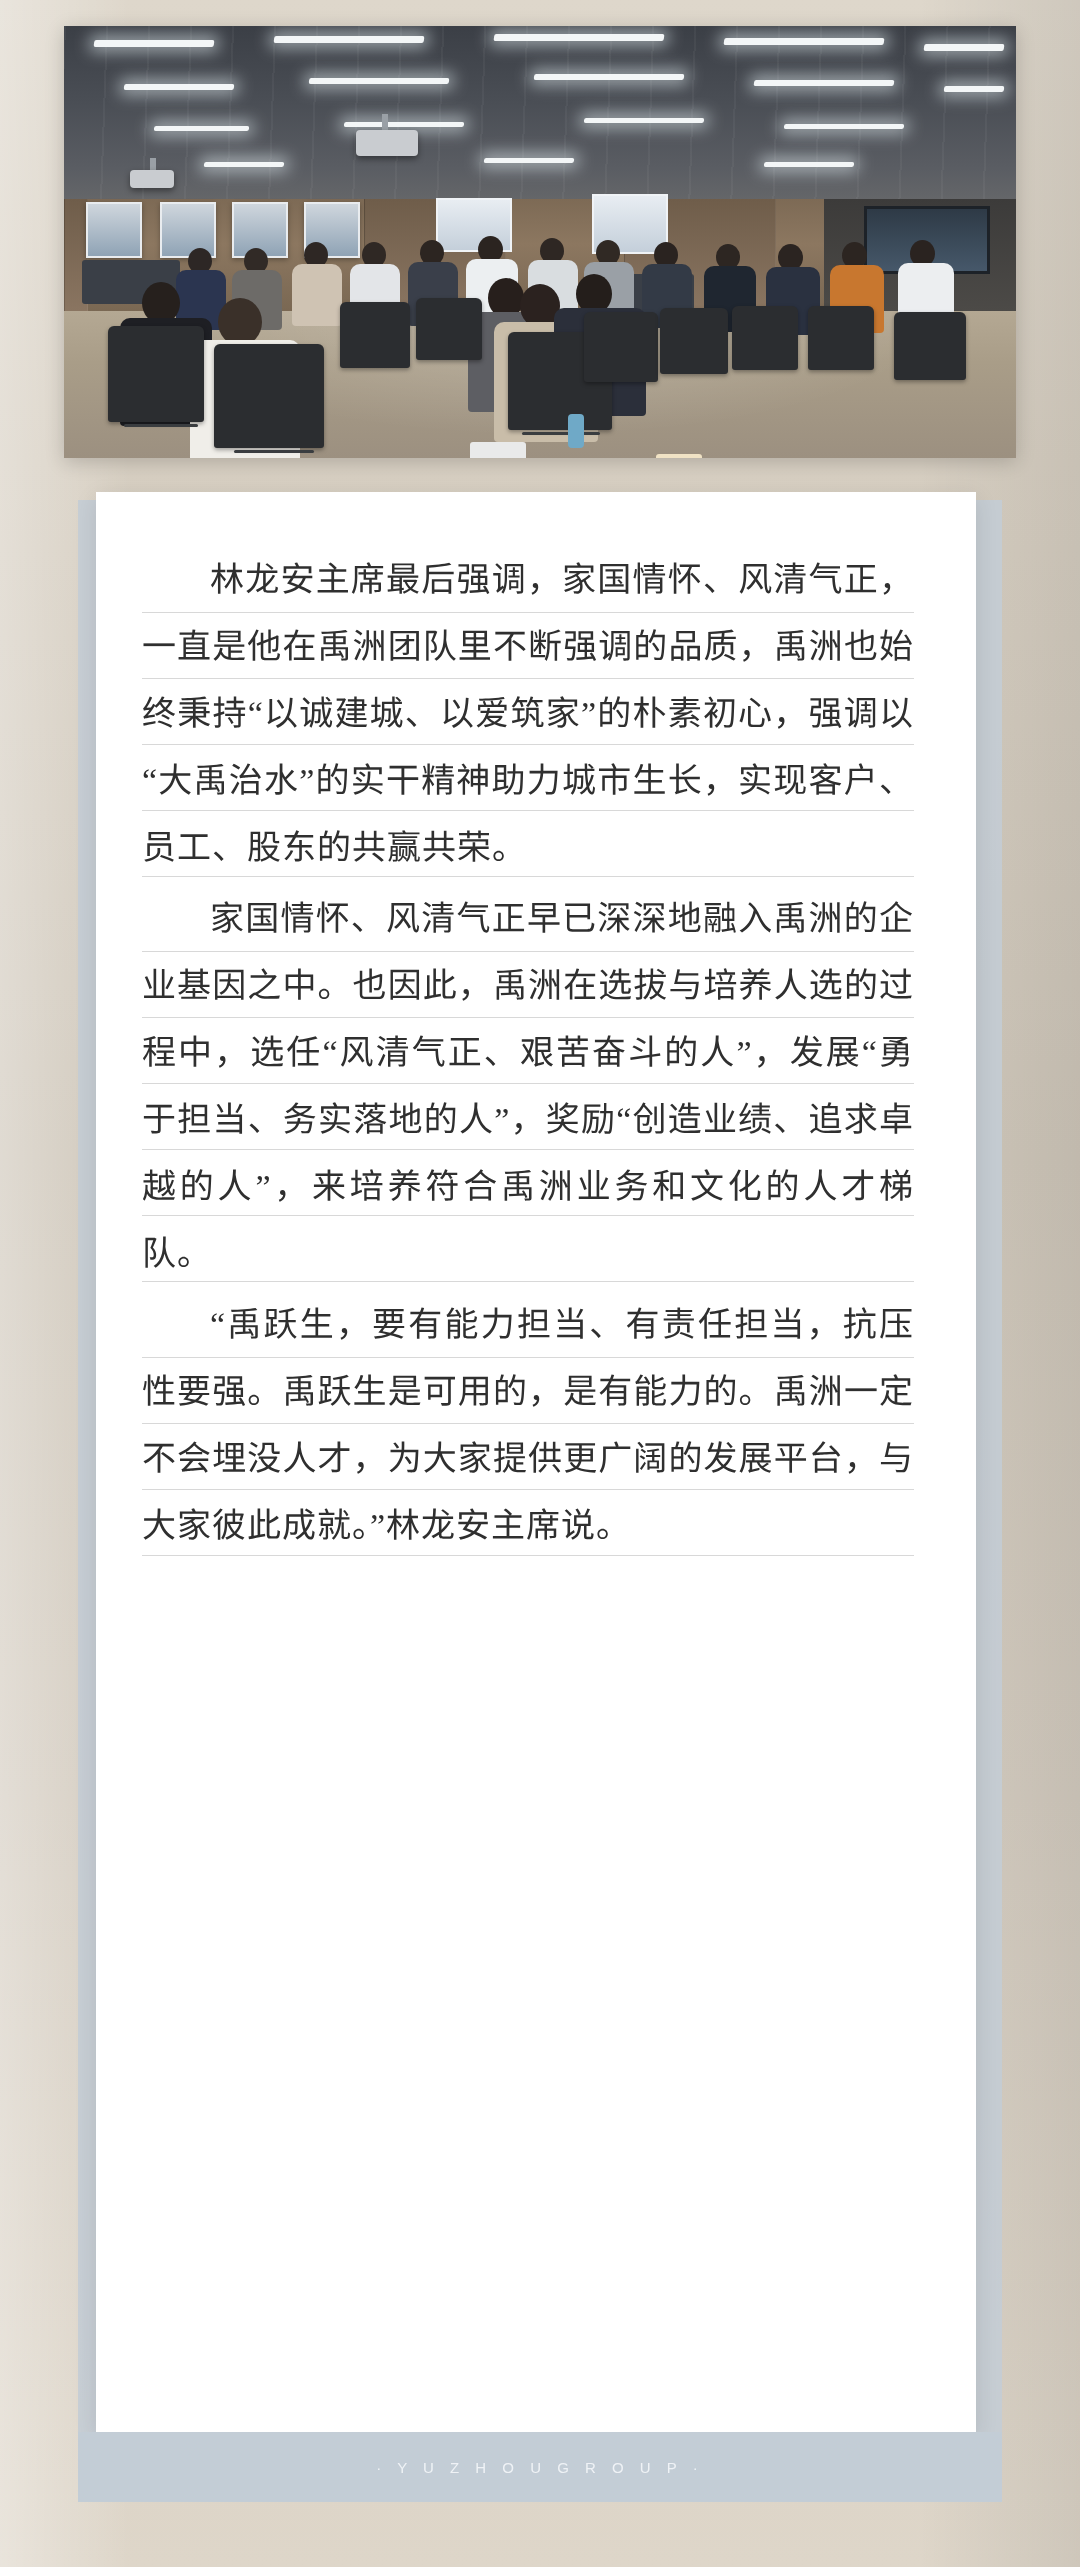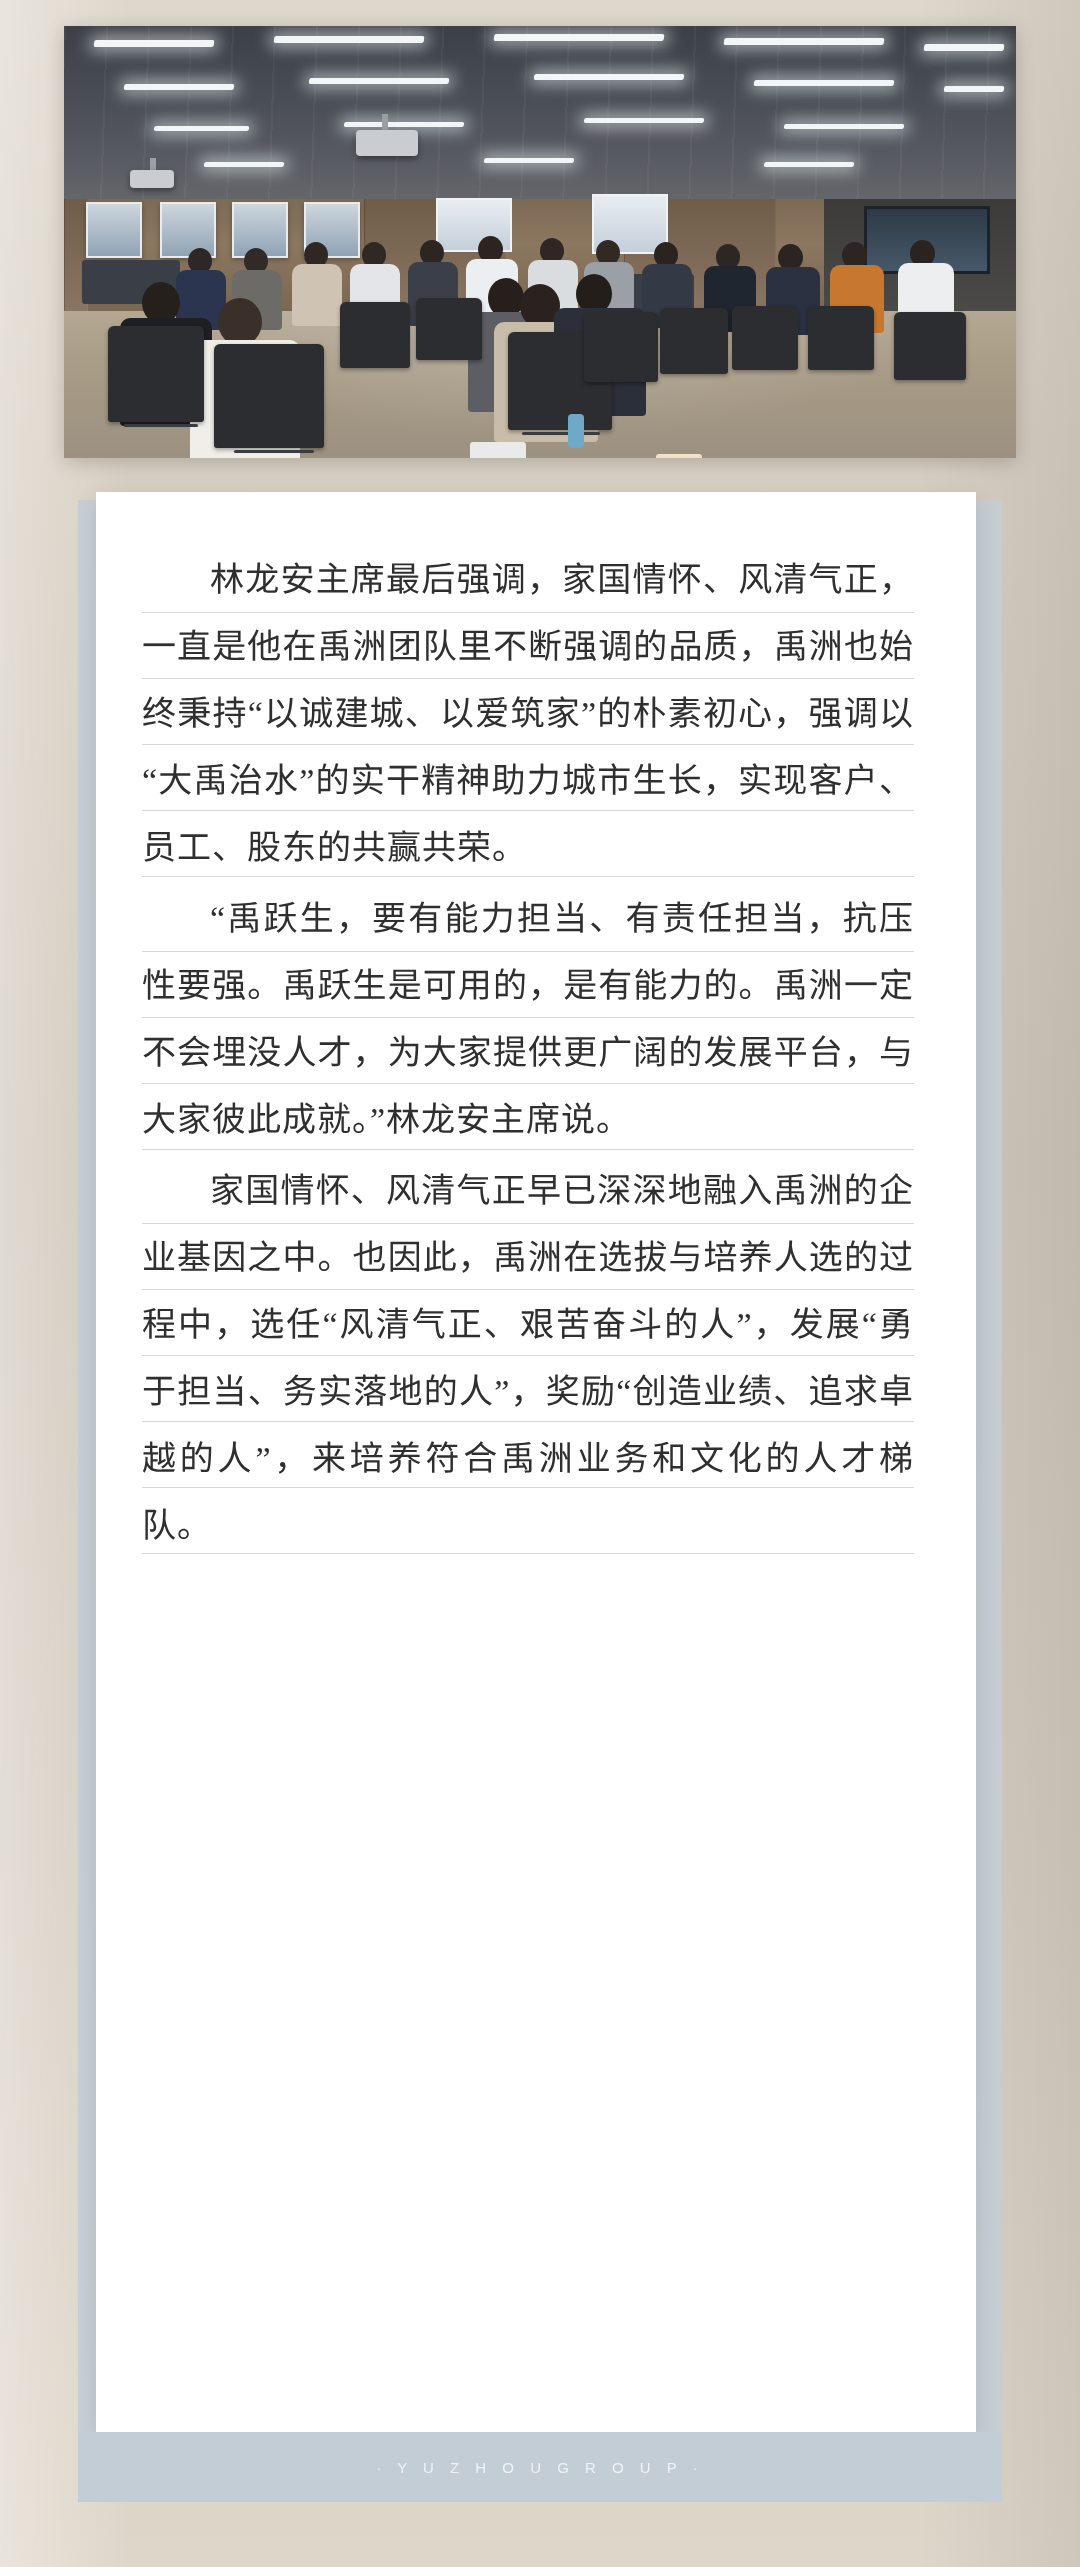--- a/index.html
+++ b/index.html
@@ -350,20 +350,20 @@
     <div class="table-dark" style="left:592px; top:428px; width:46px; height:12px; background:#f0e2c4;"></div>
     <div class="table-dark" style="left:504px; top:388px; width:16px; height:34px; background:#6fa9c7; border-radius:4px;"></div>
   </div>
 </div>
 
 <div class="card-shadow-band"></div>
 
 <div class="card">
   <div class="article">
     <p class="para">林龙安主席最后强调，家国情怀、风清气正，一直是他在禹洲团队里不断强调的品质，禹洲也始终秉持“以诚建城、以爱筑家”的朴素初心，强调以“大禹治水”的实干精神助力城市生长，实现客户、员工、股东的共赢共荣。</p>
+    <p class="para">家国情怀、风清气正早已深深地融入禹洲的企业基因之中。也因此，禹洲在选拔与培养人选的过程中，选任“风清气正、艰苦奋斗的人”，发展“勇于担当、务实落地的人”，奖励“创造业绩、追求卓越的人”，来培养符合禹洲业务和文化的人才梯队。</p>
     <p class="para">“禹跃生，要有能力担当、有责任担当，抗压性要强。禹跃生是可用的，是有能力的。禹洲一定不会埋没人才，为大家提供更广阔的发展平台，与大家彼此成就。”林龙安主席说。</p>
-    <p class="para">家国情怀、风清气正早已深深地融入禹洲的企业基因之中。也因此，禹洲在选拔与培养人选的过程中，选任“风清气正、艰苦奋斗的人”，发展“勇于担当、务实落地的人”，奖励“创造业绩、追求卓越的人”，来培养符合禹洲业务和文化的人才梯队。</p>
   </div>
 </div>
 
 <div class="footer-strip">
   <span class="brand">· Y U Z H O U   G R O U P ·</span>
 </div>
 
 </body></html>

